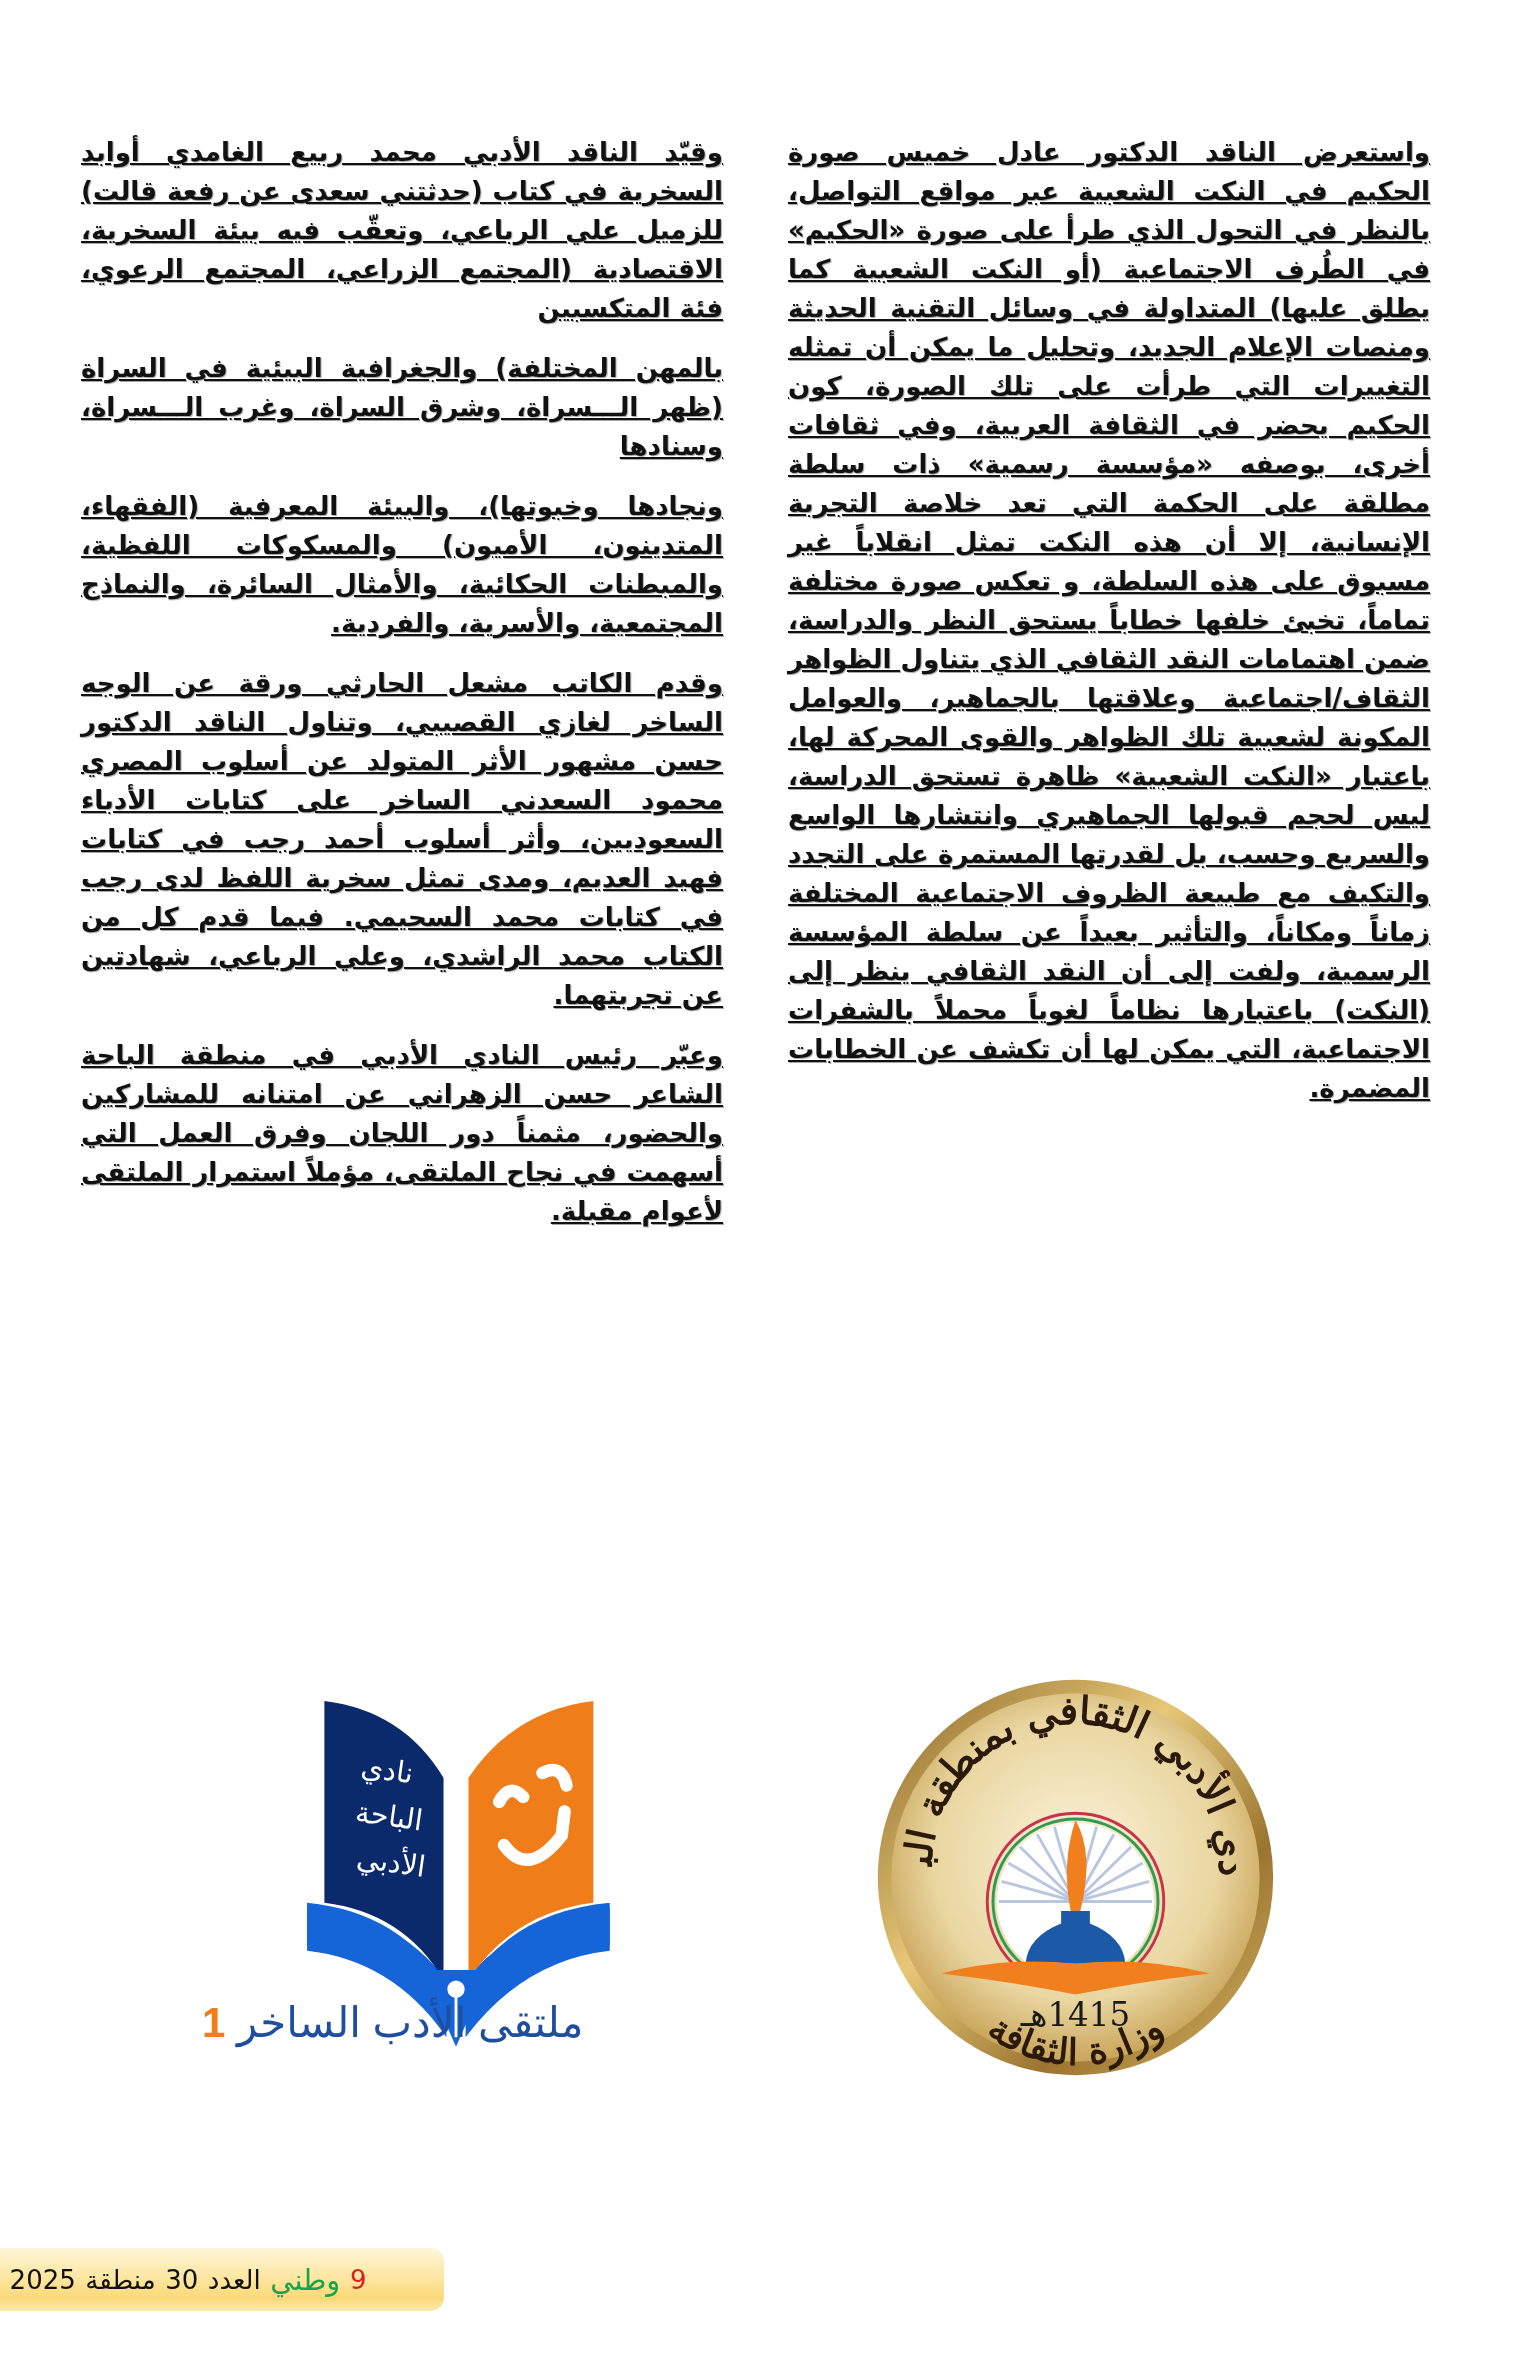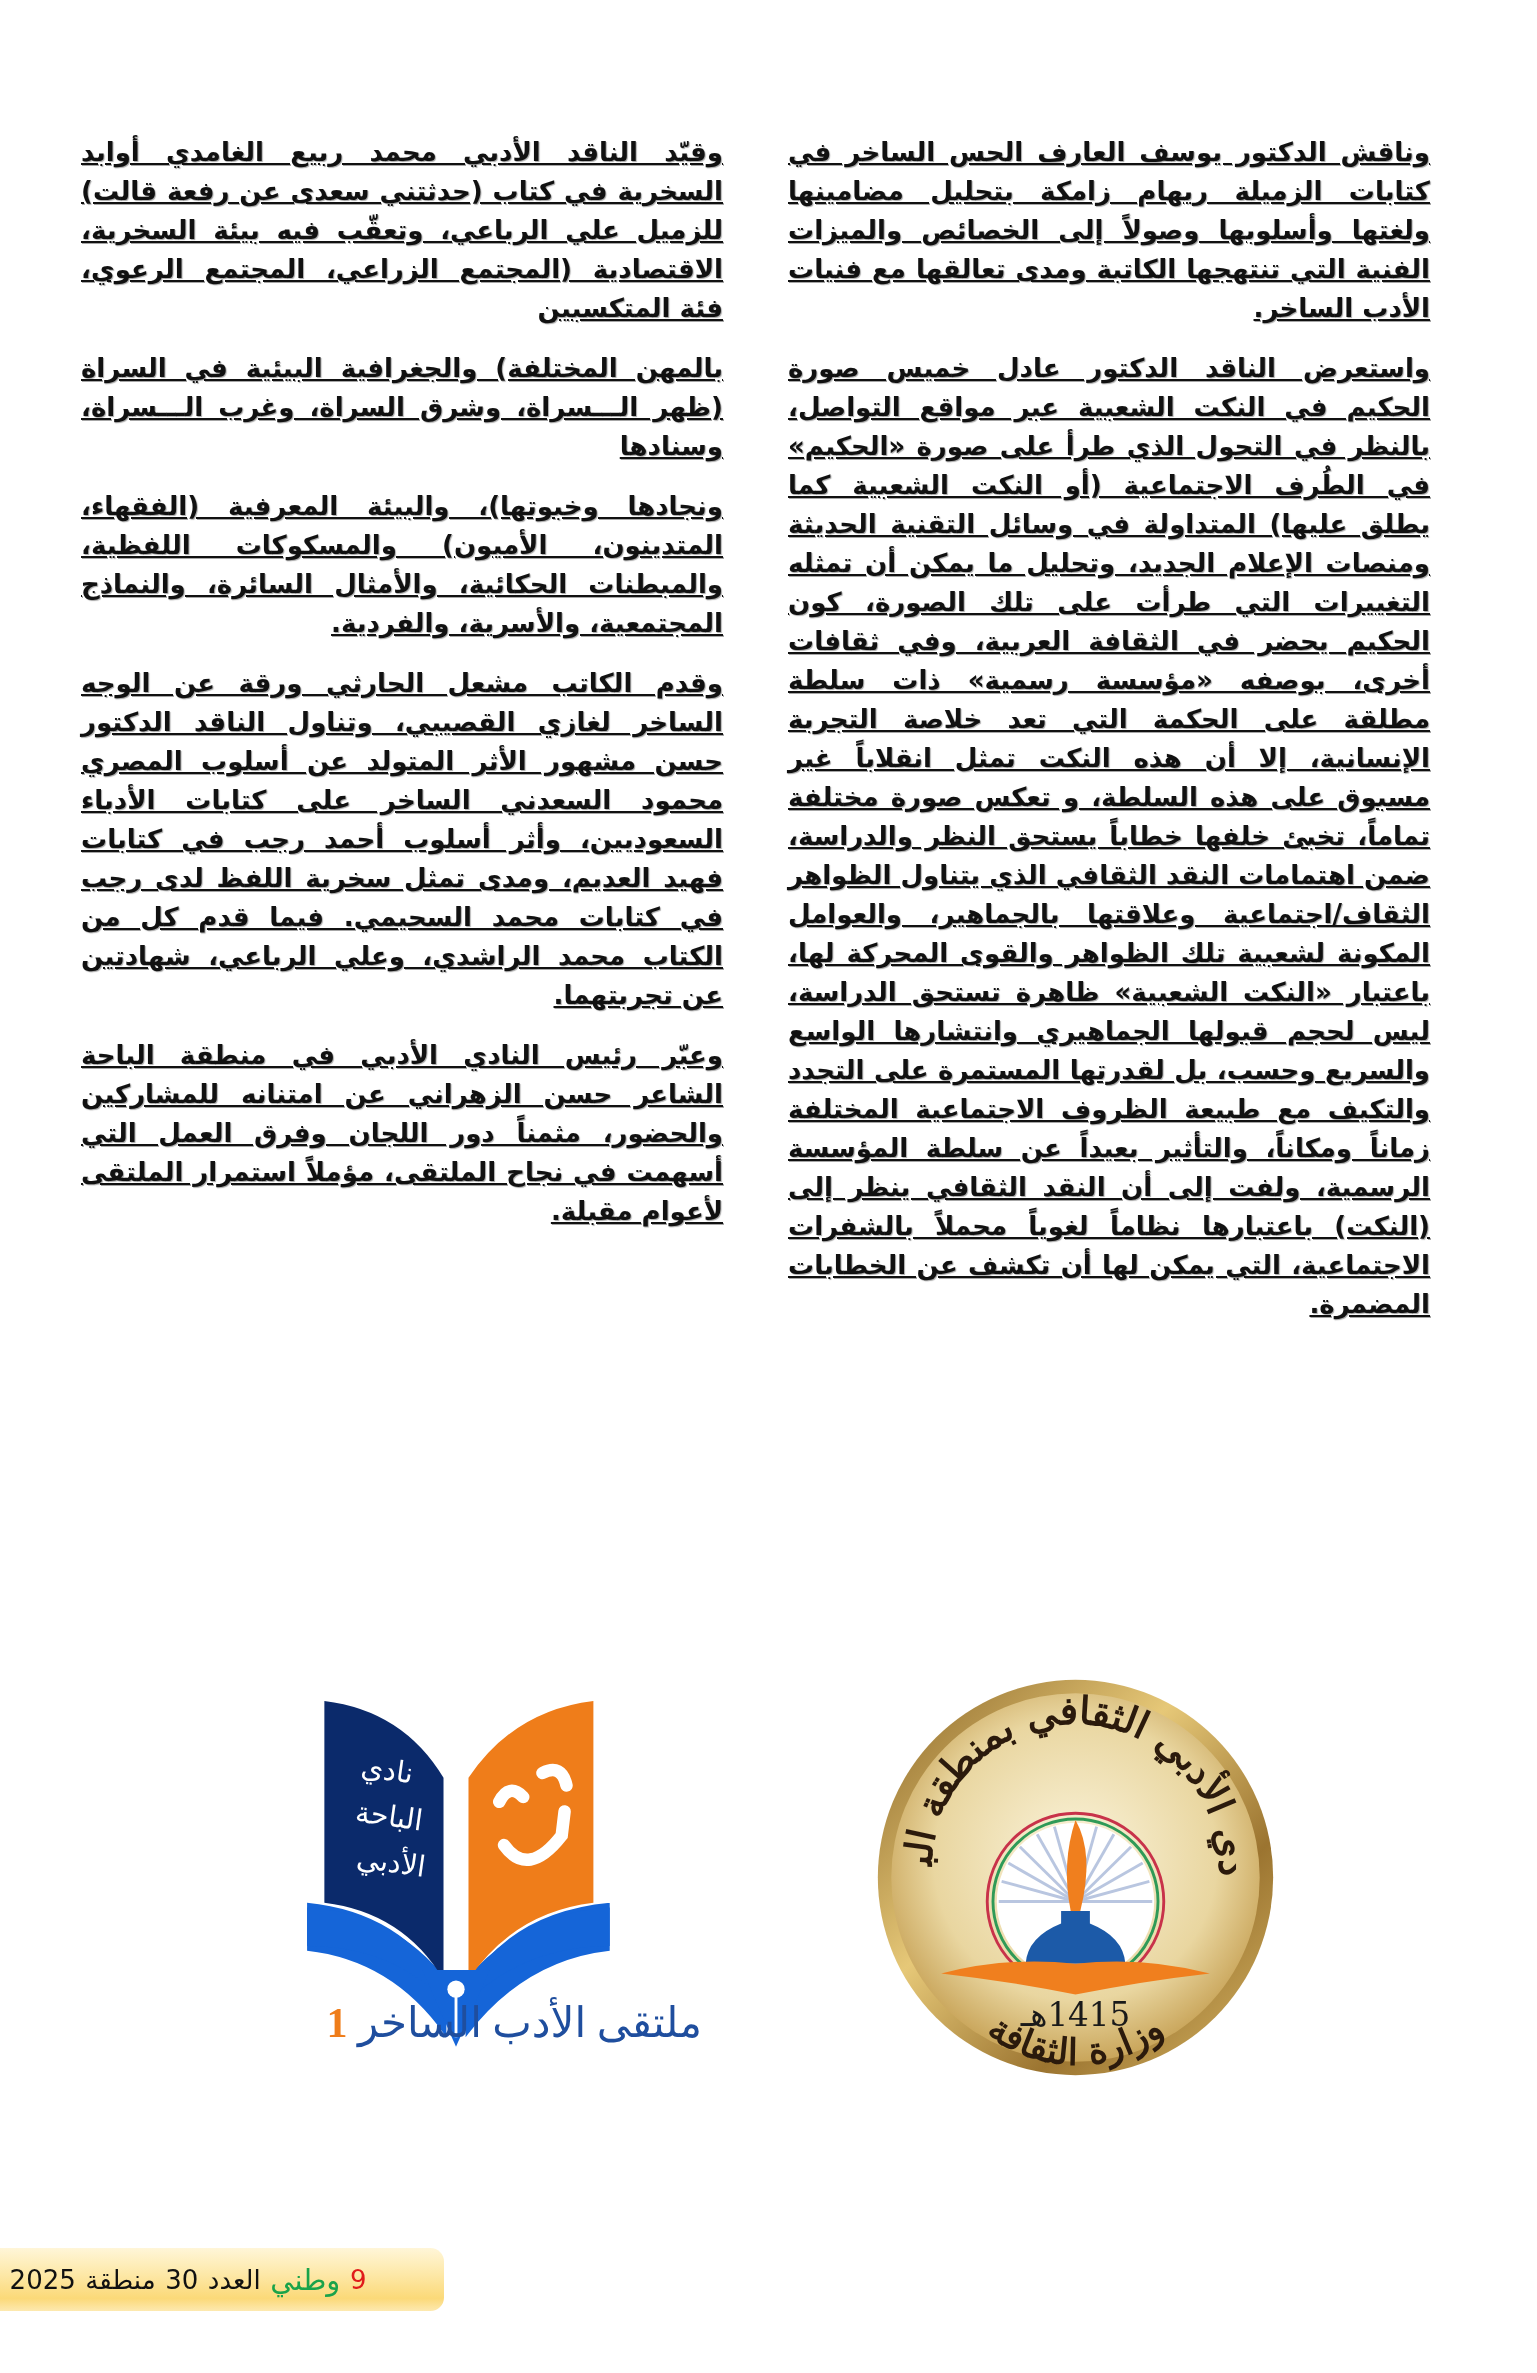--- a/index.html
+++ b/index.html
@@ -14,22 +14,22 @@
       font-weight: bold; font-size: 26px; line-height: 39px;
       text-shadow: 1px 1px 1px rgba(0,0,0,0.35);
     }
     .col p { margin: 0 0 21px 0; text-decoration: underline; }
     .col-right { left: 788px; width: 642px; }
     .col-left { left: 81px; width: 642px; }
 
     
     .logo-club { position: absolute; left: 211px; top: 1672px; width: 490px; height: 375px; }
     .logo-caption {
-      position: absolute; left: 202px; top: 1998px; width: 500px; text-align: right;
-      direction: rtl; font-size: 42px; color: #1f4e9e; font-family: Liberation Serif, serif;
+      position: absolute; left: 202px; top: 1998px; width: 500px; text-align: left;
+      direction: rtl; font-size: 42px; color: #1f4e9e; font-family: Liberation Sans, sans-serif;
       letter-spacing: 0px;
     }
     .logo-caption .num { color: #ef7d1a; font-weight: bold; }
 
     .seal { position: absolute; left: 874px; top: 1676px; width: 403px; height: 403px; }
 
     
     .footer {
       position: absolute; left: 0; top: 2248px; width: 444px; height: 63px;
       border-radius: 0 13.4px 13.4px 0;
@@ -39,21 +39,20 @@
     }
     .footer span { font-weight: normal; font-size: 26px; margin-left: 9.6px; font-family: "DejaVu Sans", sans-serif; }
     .f-page { color: #e01b1b; }
     .f-brand { color: #1aa34a; font-size: 29px !important; }
     .f-black { color: #111; }
   </style>
 </head>
 <body>
 
 <div class="col col-right">
-  <p>وناقش الدكتور يوسف العارف الحس الساخر في كتابات الزميلة ريهام زامكة بتحليل مضامينها ولغتها وأسلوبها وصولاً إلى الخصائص والميزات الفنية التي تنتهجها الكاتبة ومدى تعالقها مع فنيات الأدب الساخر.</p>
   <p>واستعرض الناقد الدكتور عادل خميس صورة الحكيم في النكت الشعبية عبر مواقع التواصل، بالنظر في التحول الذي طرأ على صورة «الحكيم» في الطُرف الاجتماعية (أو النكت الشعبية كما يطلق عليها) المتداولة في وسائل التقنية الحديثة ومنصات الإعلام الجديد، وتحليل ما يمكن أن تمثله التغييرات التي طرأت على تلك الصورة، كون الحكيم يحضر في الثقافة العربية، وفي ثقافات أخرى، بوصفه «مؤسسة رسمية» ذات سلطة مطلقة على الحكمة التي تعد خلاصة التجربة الإنسانية، إلا أن هذه النكت تمثل انقلاباً غير مسبوق على هذه السلطة، و تعكس صورة مختلفة تماماً، تخبئ خلفها خطاباً يستحق النظر والدراسة، ضمن اهتمامات النقد الثقافي الذي يتناول الظواهر الثقاف/اجتماعية وعلاقتها بالجماهير، والعوامل المكونة لشعبية تلك الظواهر والقوى المحركة لها، باعتبار «النكت الشعبية» ظاهرة تستحق الدراسة، ليس لحجم قبولها الجماهيري وانتشارها الواسع والسريع وحسب، بل لقدرتها المستمرة على التجدد والتكيف مع طبيعة الظروف الاجتماعية المختلفة زماناً ومكاناً، والتأثير بعيداً عن سلطة المؤسسة الرسمية، ولفت إلى أن النقد الثقافي ينظر إلى (النكت) باعتبارها نظاماً لغوياً محملاً بالشفرات الاجتماعية، التي يمكن لها أن تكشف عن الخطابات المضمرة.</p>
 </div>
 
 <div class="col col-left">
   <p>وقيّد الناقد الأدبي محمد ربيع الغامدي أوابد السخرية في كتاب (حدثتني سعدى عن رفعة قالت) للزميل علي الرباعي، وتعقّب فيه بيئة السخرية، الاقتصادية (المجتمع الزراعي، المجتمع الرعوي، فئة المتكسبين</p>
   <p>بالمهن المختلفة) والجغرافية البيئية في السراة (ظهر الـــسراة، وشرق السراة، وغرب الـــسراة، وسنادها</p>
   <p>ونجادها وخبوتها)، والبيئة المعرفية (الفقهاء، المتدينون، الأميون) والمسكوكات اللفظية، والمبطنات الحكائية، والأمثال السائرة، والنماذج المجتمعية، والأسرية، والفردية.</p>
   <p>وقدم الكاتب مشعل الحارثي ورقة عن الوجه الساخر لغازي القصيبي، وتناول الناقد الدكتور حسن مشهور الأثر المتولد عن أسلوب المصري محمود السعدني الساخر على كتابات الأدباء السعوديين، وأثر أسلوب أحمد رجب في كتابات فهيد العديم، ومدى تمثل سخرية اللفظ لدى رجب في كتابات محمد السحيمي. فيما قدم كل من الكتاب محمد الراشدي، وعلي الرباعي، شهادتين عن تجربتهما.</p>
   <p>وعبّر رئيس النادي الأدبي في منطقة الباحة الشاعر حسن الزهراني عن امتنانه للمشاركين والحضور، مثمناً دور اللجان وفرق العمل التي أسهمت في نجاح الملتقى، مؤملاً استمرار الملتقى لأعوام مقبلة.</p>
 </div>

